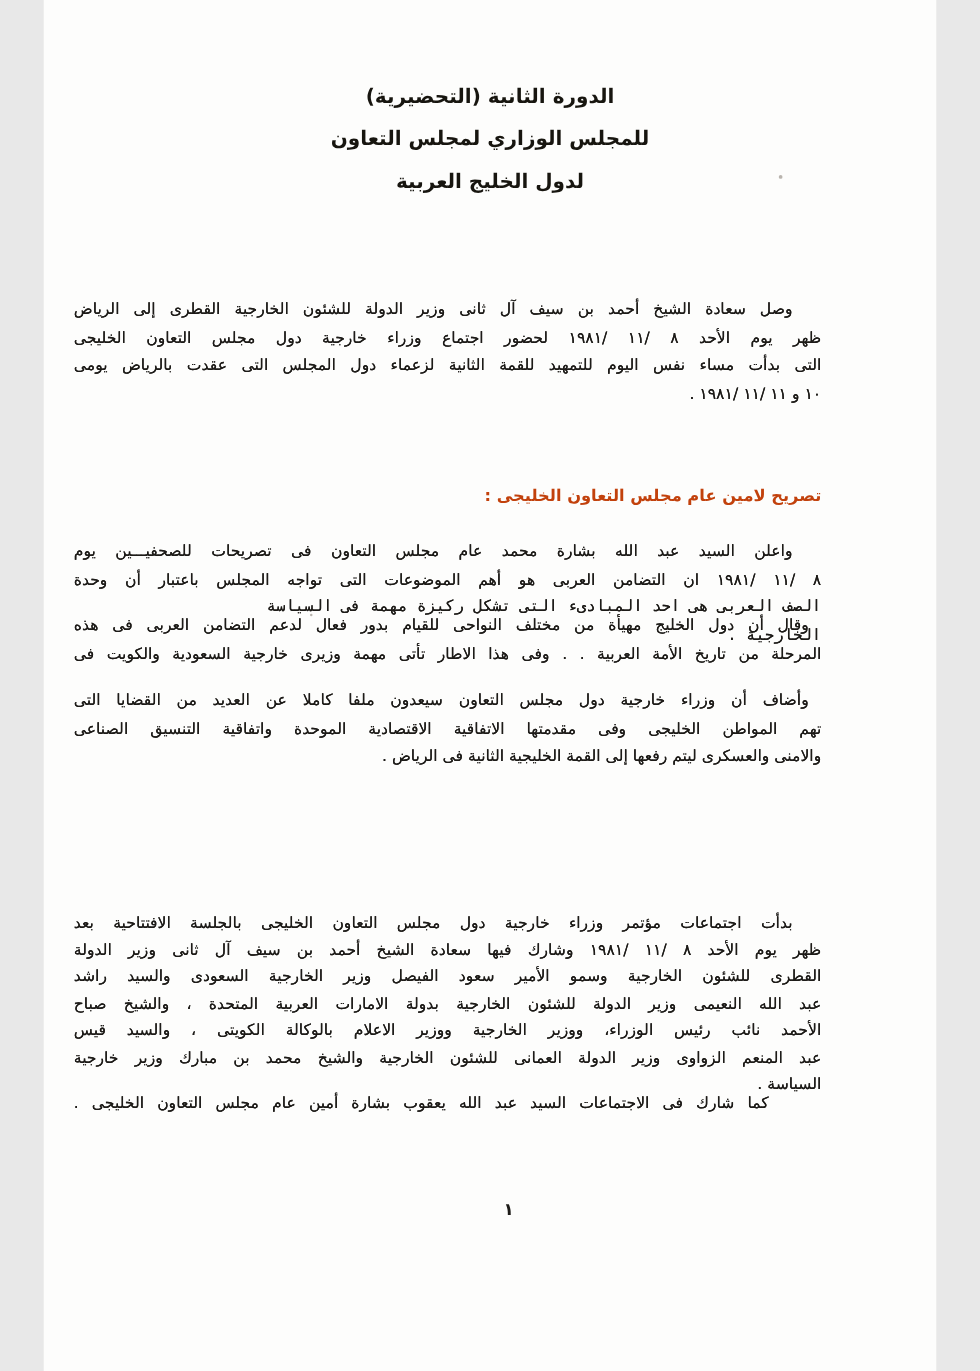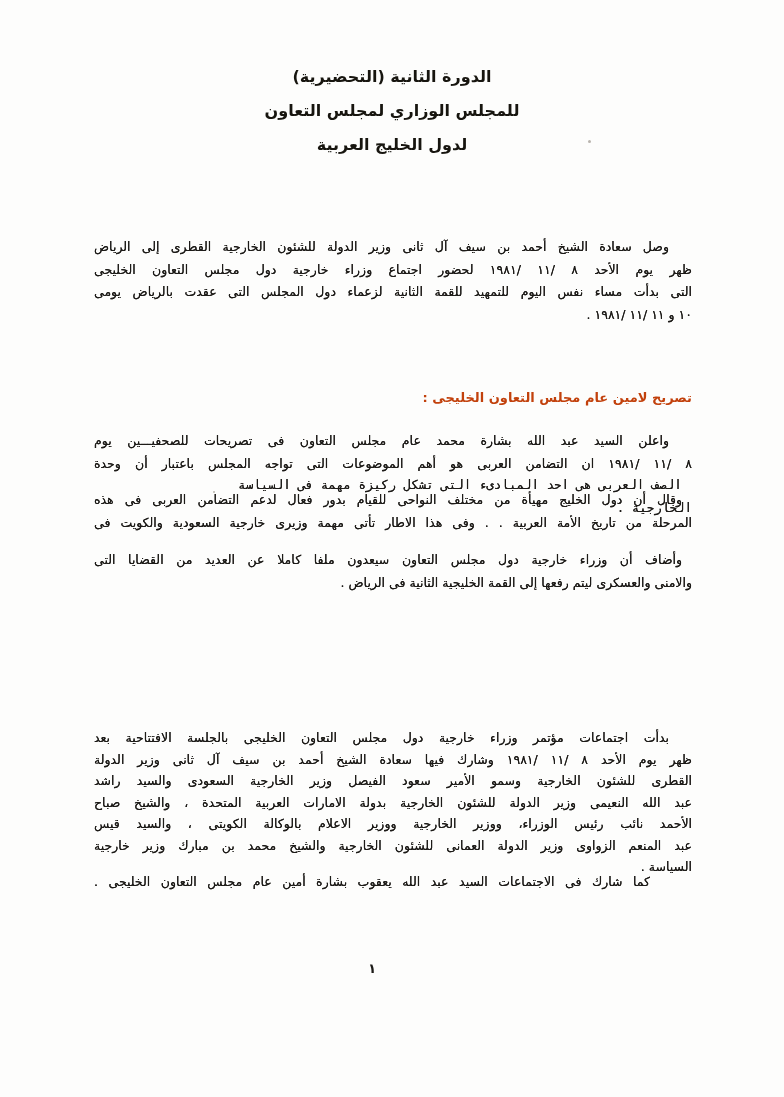--- a/index.html
+++ b/index.html
@@ -2,21 +2,21 @@
 <html lang="ar"><head>
 <meta charset="utf-8">
 <style>
   html, body {
     margin: 0;
     padding: 0;
     background: #e8e8e8;
   }
   .page {
     position: relative;
-    width: 784px;
+    width: 714px;
     height: 1097px;
     margin: 0 auto;
     background: #fdfdfc;
     overflow: hidden;
     direction: rtl;
     font-family: "DejaVu Sans", sans-serif;
     color: #1d1b18;
   }
   
   .title-block {
@@ -43,21 +43,21 @@
     line-height: 22.5px;
     text-align: justify;
     text-align-last: justify;
     white-space: normal;
   }
   .para.tight .bline { line-height: 21.5px; }
   .bline.indent-lg { padding-right: 23px; }
   .bline.indent-sm { padding-right: 10px; }
   .bline.indent-xl { padding-right: 42px; }
   .bline.endline {
-    text-align: center;
+    text-align: right;
     text-align-last: right;
   }
   .p-intro   { top: 236px; margin-left: 22px; }
   .p-stmt1   { top: 430px; }
   .p-stmt2   { top: 489px; }
   .p-stmt3   { top: 549px; }
   .p-open1   { top: 727px; }
   .p-open2   { top: 871px; }
   .end-date  { padding-left: 120px; }
   .end-stmt1 { padding-left: 134px; font-family: Liberation Mono, monospace; }
@@ -125,20 +125,21 @@
     <div class="bline endline end-stmt1">الصف العربى هى احد المبادىء التى تشكل ركيزة مهمة فى السياسة الخارجية .</div>
   </div>
 
   <div class="para p-stmt2">
     <div class="bline indent-sm">وقال أن دول الخليج مهيأة من مختلف النواحى للقيام بدور فعال لدعم التضامن العربى فى هذه</div>
     <div class="bline">المرحلة من تاريخ الأمة العربية . . وفى هذا الاطار تأتى مهمة وزيرى خارجية السعودية والكويت فى</div>
   </div>
 
   <div class="para p-stmt3">
     <div class="bline indent-sm">وأضاف أن وزراء خارجية دول مجلس التعاون سيعدون ملفا كاملا عن العديد من القضايا التى</div>
+    <div class="bline">تهم المواطن الخليجى وفى مقدمتها الاتفاقية الاقتصادية الموحدة واتفاقية التنسيق الصناعى</div>
     <div class="bline endline end-stmt3">والامنى والعسكرى ليتم رفعها إلى القمة الخليجية الثانية فى الرياض .</div>
   </div>
 
 
   <div class="para tight p-open1">
     <div class="bline indent-lg">بدأت اجتماعات مؤتمر وزراء خارجية دول مجلس التعاون الخليجى بالجلسة الافتتاحية بعد</div>
     <div class="bline">ظهر يوم الأحد ٨ /١١ /١٩٨١ وشارك فيها سعادة الشيخ أحمد بن سيف آل ثانى وزير الدولة</div>
     <div class="bline">القطرى للشئون الخارجية وسمو الأمير سعود الفيصل وزير الخارجية السعودى والسيد راشد</div>
     <div class="bline">عبد الله النعيمى وزير الدولة للشئون الخارجية بدولة الامارات العربية المتحدة ، والشيخ صباح</div>
     <div class="bline">الأحمد نائب رئيس الوزراء، ووزير الخارجية ووزير الاعلام بالوكالة الكويتى ، والسيد قيس</div>

